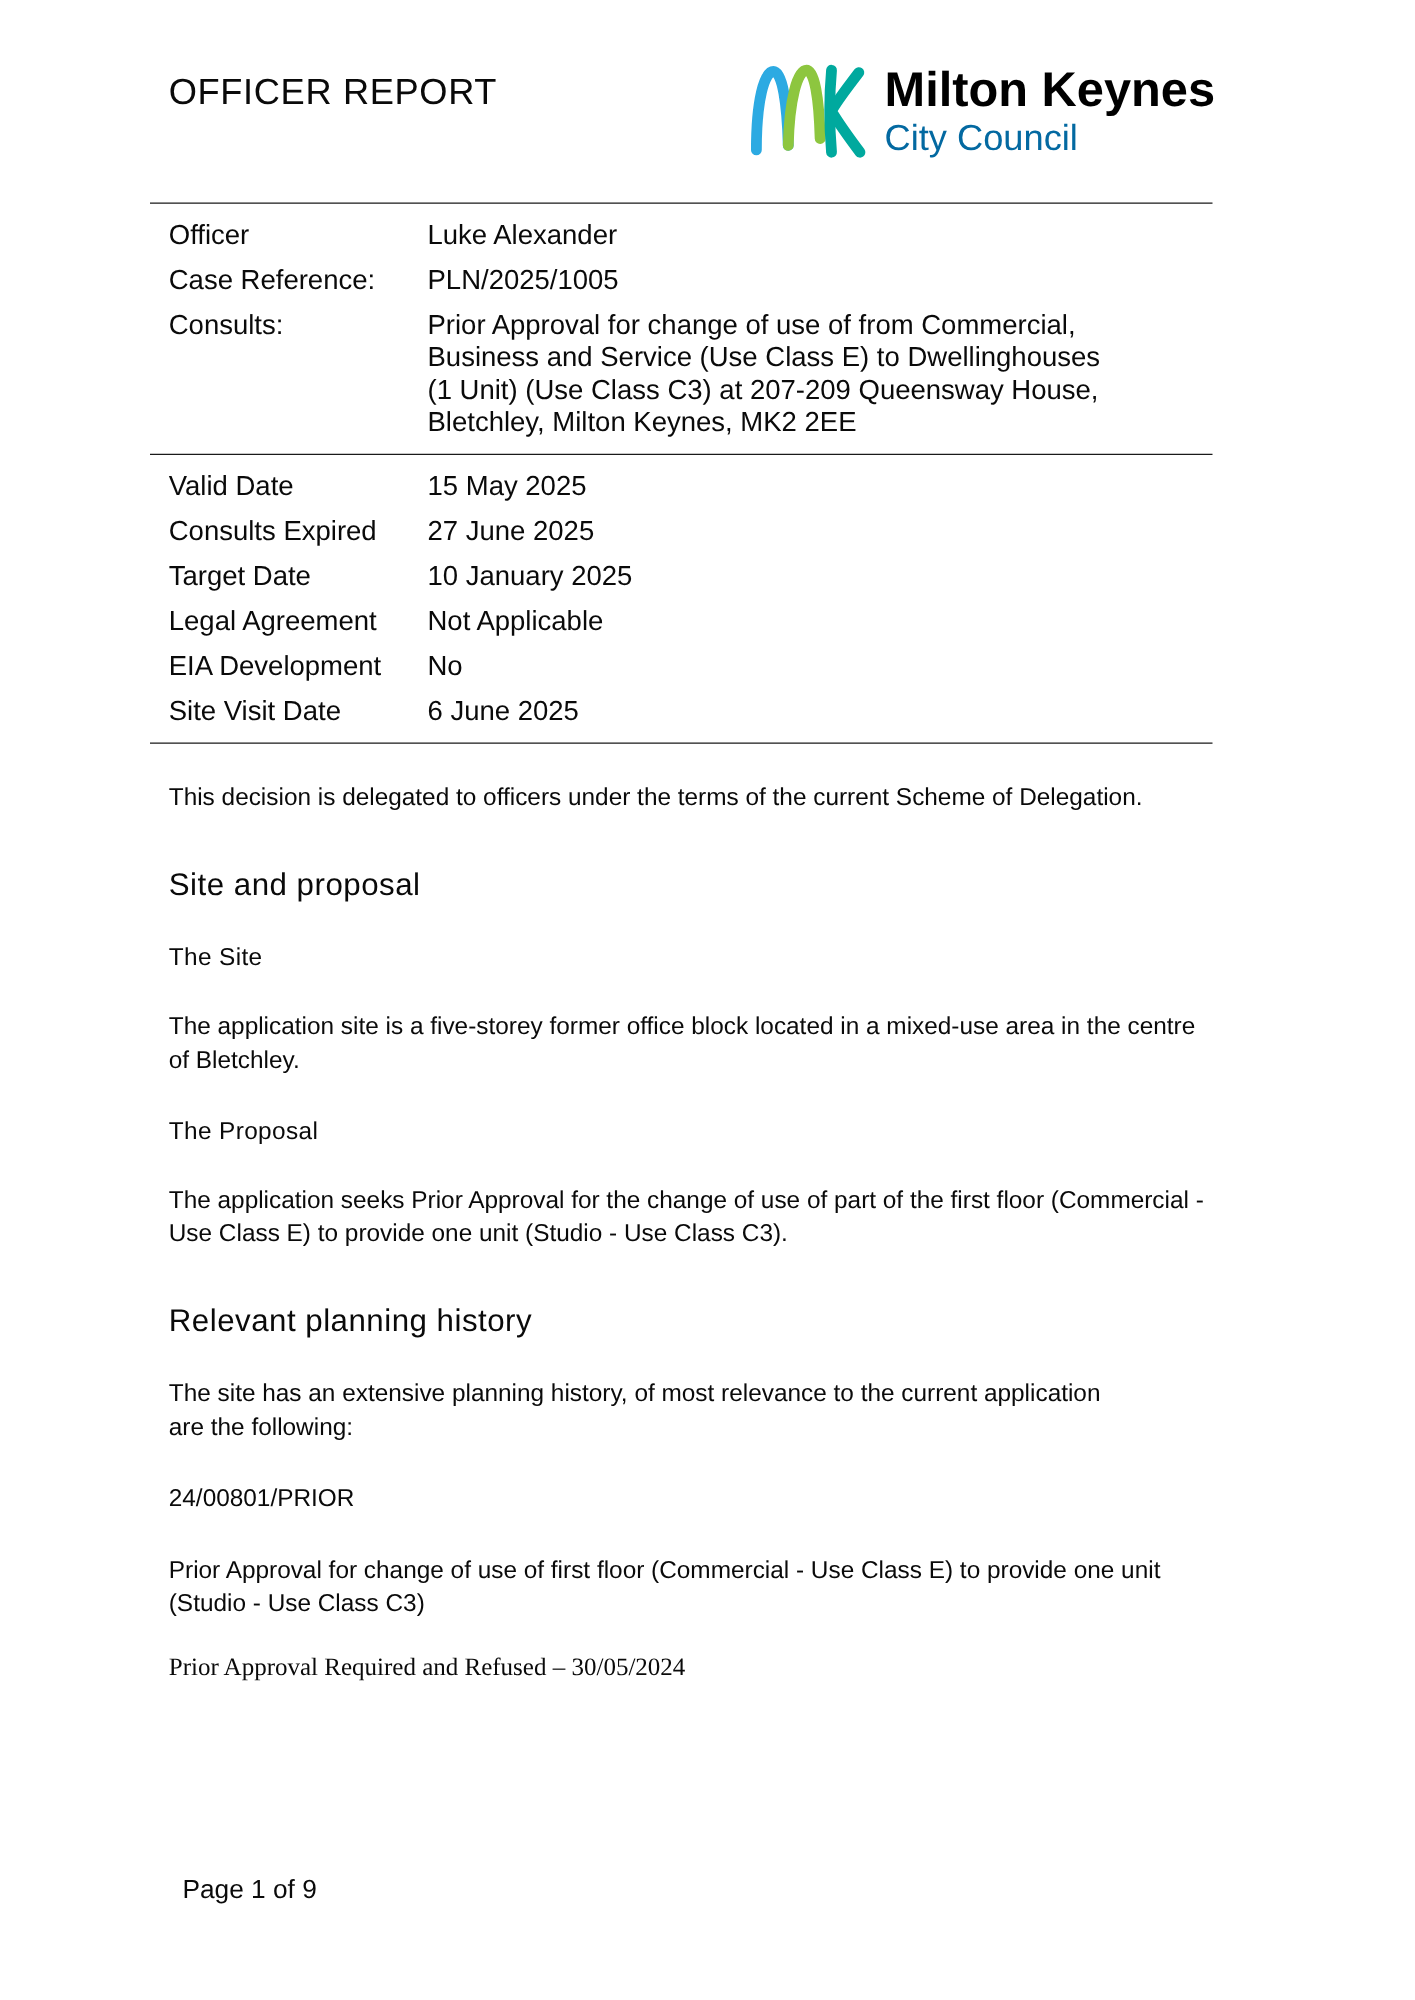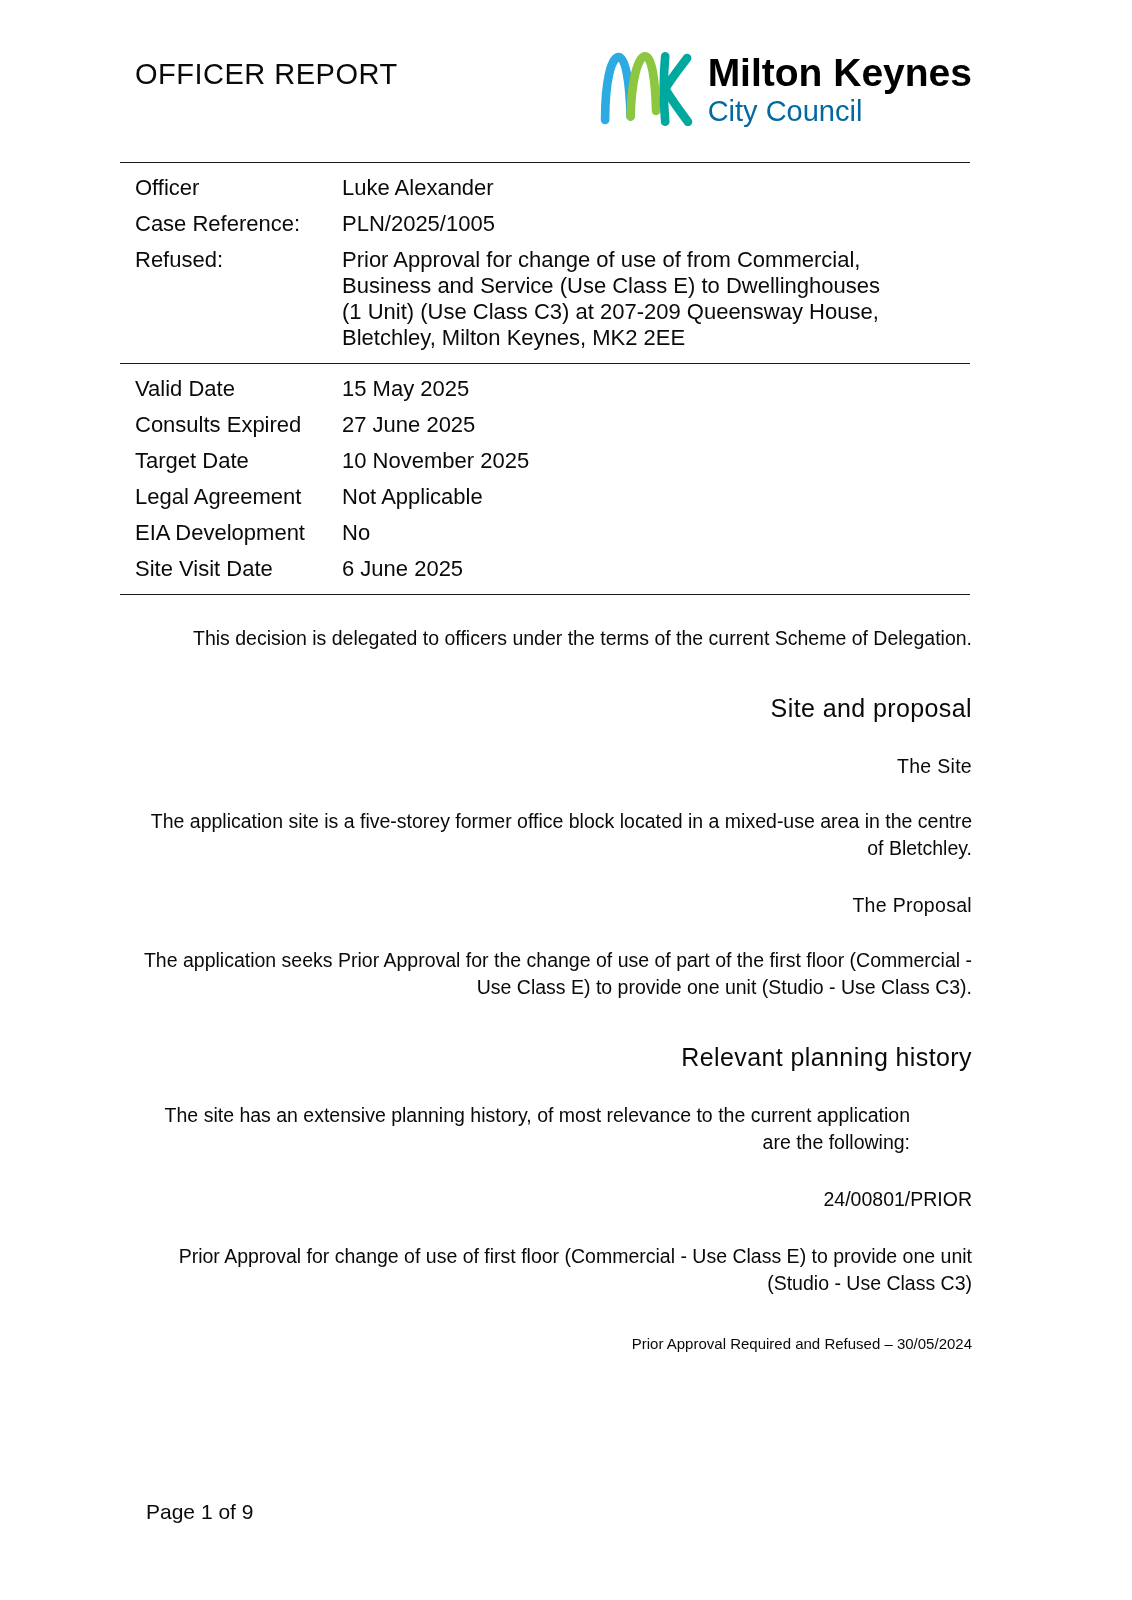--- a/index.html
+++ b/index.html
@@ -31,31 +31,31 @@
     margin:28px 0 0 120px;
     width:850px;
     font-size:22px;
     border-bottom:1.5px solid #1a1a1a;
   }
   .meta-section { border-top:1.5px solid #1a1a1a; padding:7px 0; }
   .meta-row { display:flex; align-items:flex-start; padding:5px 0; line-height:26px; }
   .meta-label { width:222px; padding-left:15px; flex-shrink:0; }
   .meta-value { width:550px; }
   
-  .body { padding:0 160px 0 135px;text-align:right; }
+  .body { padding:0 160px 0 135px; }
   .body-text { font-size:19.5px; line-height:27px; margin-top:30px; }
   .narrow { max-width:775px; }
   .section-heading {
     font-size:25px; font-weight:400; letter-spacing:0.4px; margin-top:42px;
   }
   .sub-heading { font-size:19.5px; font-weight:400; letter-spacing:0.3px; margin-top:32px; }
   .history-ref { font-size:19.5px; margin-top:30px; }
   .history-outcome {
-    font-family:Liberation Sans, sans-serif;
-    font-size:15px; margin-top:38px;
+    font-family:Liberation Serif, serif;
+    font-size:20px; margin-top:26px;
   }
   
   .footer {
     position:absolute; left:146px; top:1500px;
     font-size:21px;
   }
 </style>
 </head>
 <body>
 
@@ -81,36 +81,36 @@
     <div class="meta-section">
       <div class="meta-row">
         <div class="meta-label">Officer</div>
         <div class="meta-value">Luke Alexander</div>
       </div>
       <div class="meta-row">
         <div class="meta-label">Case Reference:</div>
         <div class="meta-value">PLN/2025/1005</div>
       </div>
       <div class="meta-row">
-        <div class="meta-label">Refused:</div>
+        <div class="meta-label">Consults:</div>
         <div class="meta-value">Prior Approval for change of use of from Commercial, Business and Service (Use Class E) to Dwellinghouses (1 Unit) (Use Class C3) at 207-209 Queensway House, Bletchley, Milton Keynes, MK2 2EE</div>
       </div>
     </div>
     <div class="meta-section">
       <div class="meta-row">
         <div class="meta-label">Valid Date</div>
         <div class="meta-value">15 May 2025</div>
       </div>
       <div class="meta-row">
         <div class="meta-label">Consults Expired</div>
         <div class="meta-value">27 June 2025</div>
       </div>
       <div class="meta-row">
         <div class="meta-label">Target Date</div>
-        <div class="meta-value">10 November 2025</div>
+        <div class="meta-value">10 January 2025</div>
       </div>
       <div class="meta-row">
         <div class="meta-label">Legal Agreement</div>
         <div class="meta-value">Not Applicable</div>
       </div>
       <div class="meta-row">
         <div class="meta-label">EIA Development</div>
         <div class="meta-value">No</div>
       </div>
       <div class="meta-row">

